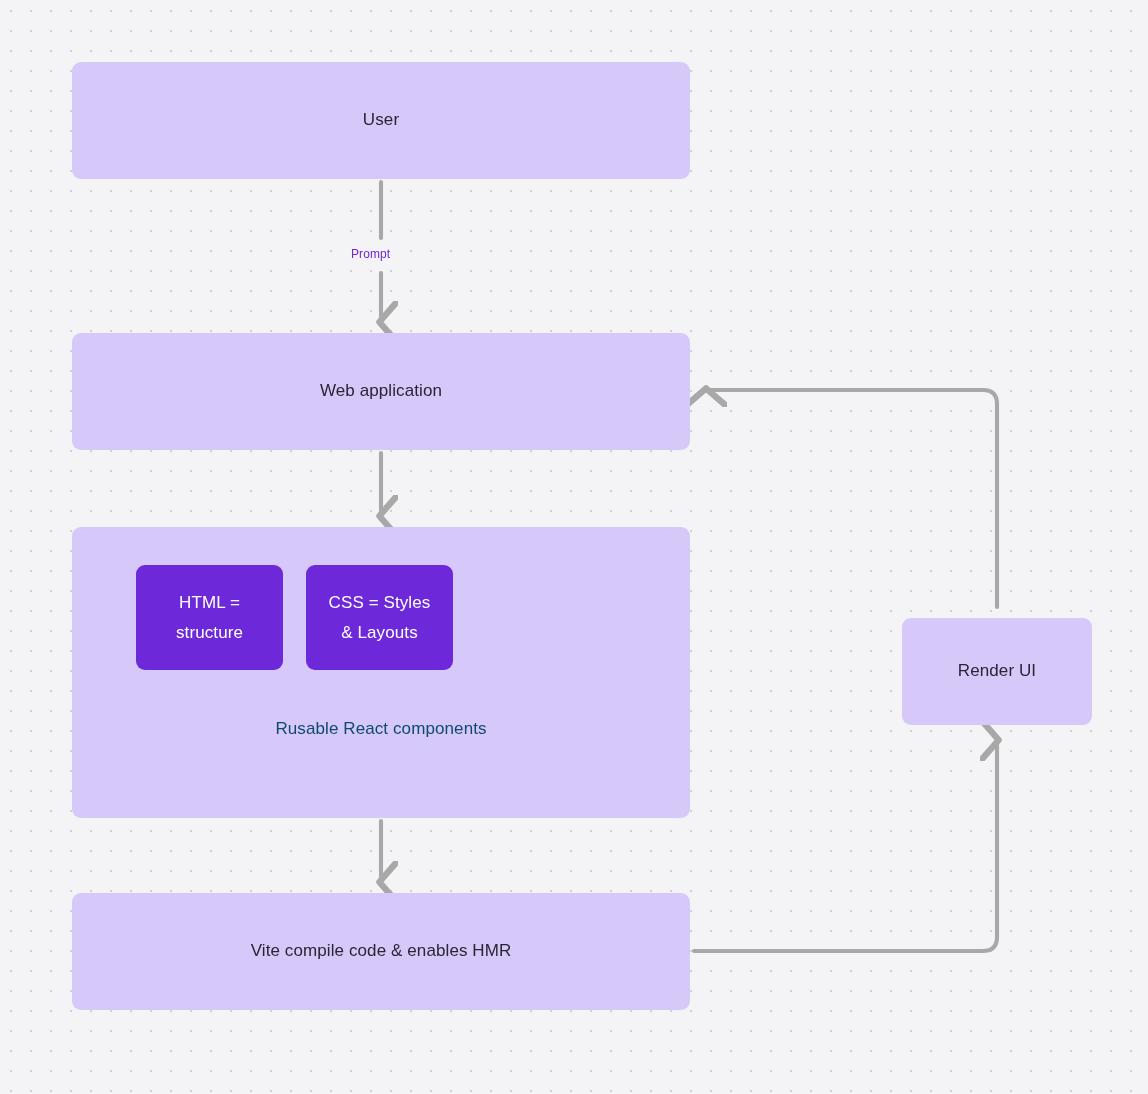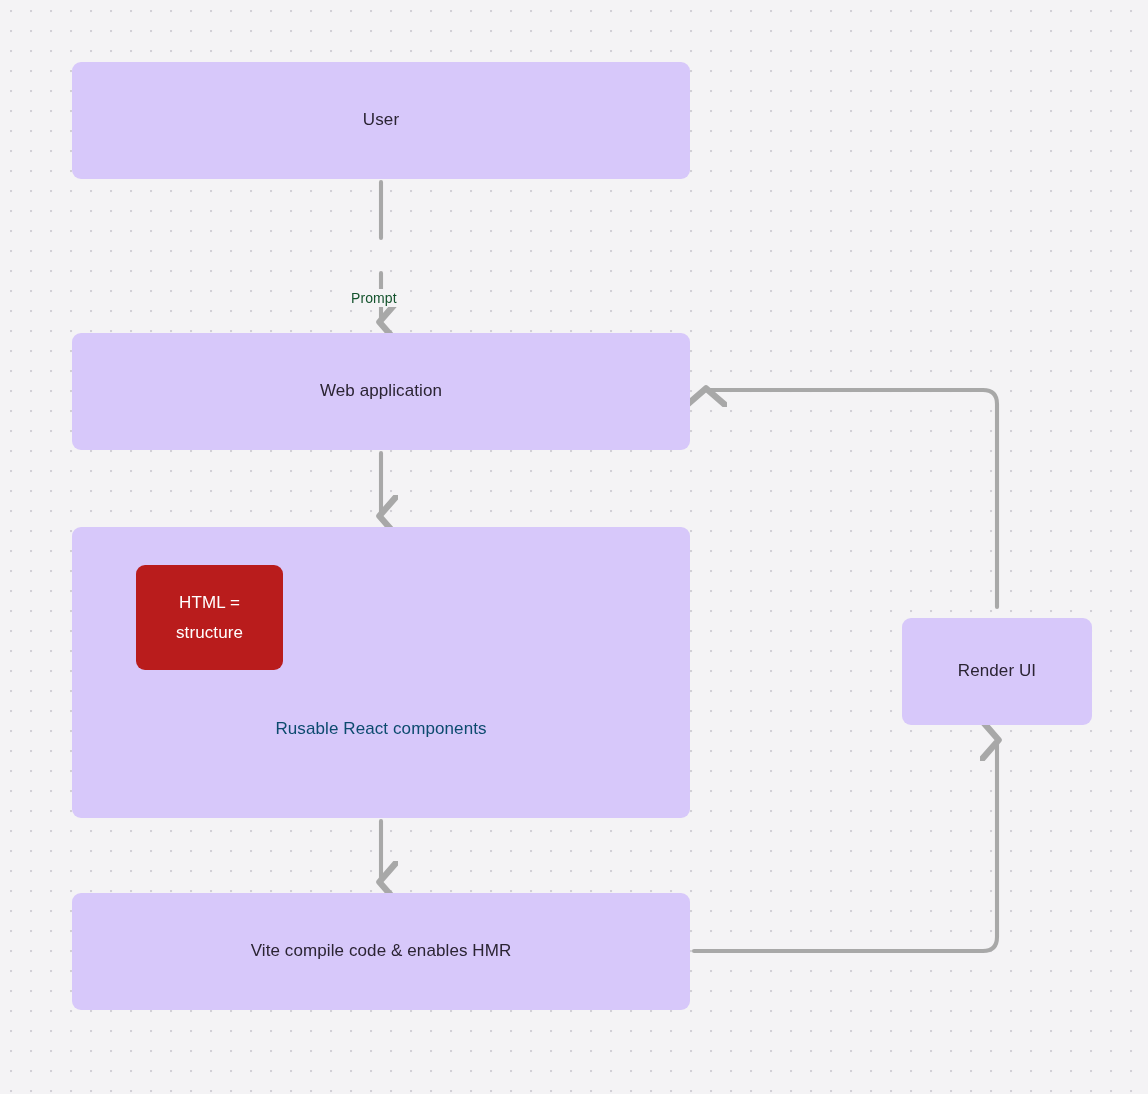--- a/index.html
+++ b/index.html
@@ -68,21 +68,21 @@
     left: 64px;
     top: 38px;
     width: 490px;
     display: flex;
     gap: 23px;
   }
   .chip {
     box-sizing: border-box;
     width: 147px;
     height: 105px;
-    background-color: #b91c1c;
+    background-color: #6d28d9;
     border-radius: 9px;
     display: flex;
     align-items: center;
     justify-content: center;
   }
   .chip-label {
     font-size: 17px;
     line-height: 1.72;
     color: #ffffff;
     text-align: center;
@@ -97,27 +97,26 @@
     width: 618px;
     text-align: center;
     font-size: 17px;
     color: #0c4a6e;
     letter-spacing: 0.1px;
   }
 
   
   .edge-label {
     position: absolute;
-    font-size: 14px;
-    color: #14532d;
+    font-size: 12px;
+    color: #6d28d9;
     background-color: #f4f3f5;
     padding: 1px 7px;
     letter-spacing: 0.1px;
     white-space: nowrap;
-    margin-top: 43px;
   }
   #edge-label-prompt { left: 344px; top: 246px; }
 </style>
 </head>
 <body>
 
 <div id="canvas">
 
   <svg class="edge-layer" viewBox="0 0 1148 1094" width="1148" height="1094" xmlns="http://www.w3.org/2000/svg">
     <defs>
@@ -150,20 +149,24 @@
   <div class="node" id="node-user">
     <div class="node-label">User</div>
   </div>
 
   <div class="node" id="node-react">
     <div class="chip-row">
       <div class="chip">
         <div class="chip-label">HTML =
 structure</div>
       </div>
+      <div class="chip">
+        <div class="chip-label">CSS = Styles
+&amp; Layouts</div>
+      </div>
     </div>
     <div class="group-caption">Rusable React components</div>
   </div>
 
   <div class="node" id="node-render">
     <div class="node-label">Render UI</div>
   </div>
 
   <div class="node" id="node-vite">
     <div class="node-label">Vite compile code &amp; enables HMR</div>

